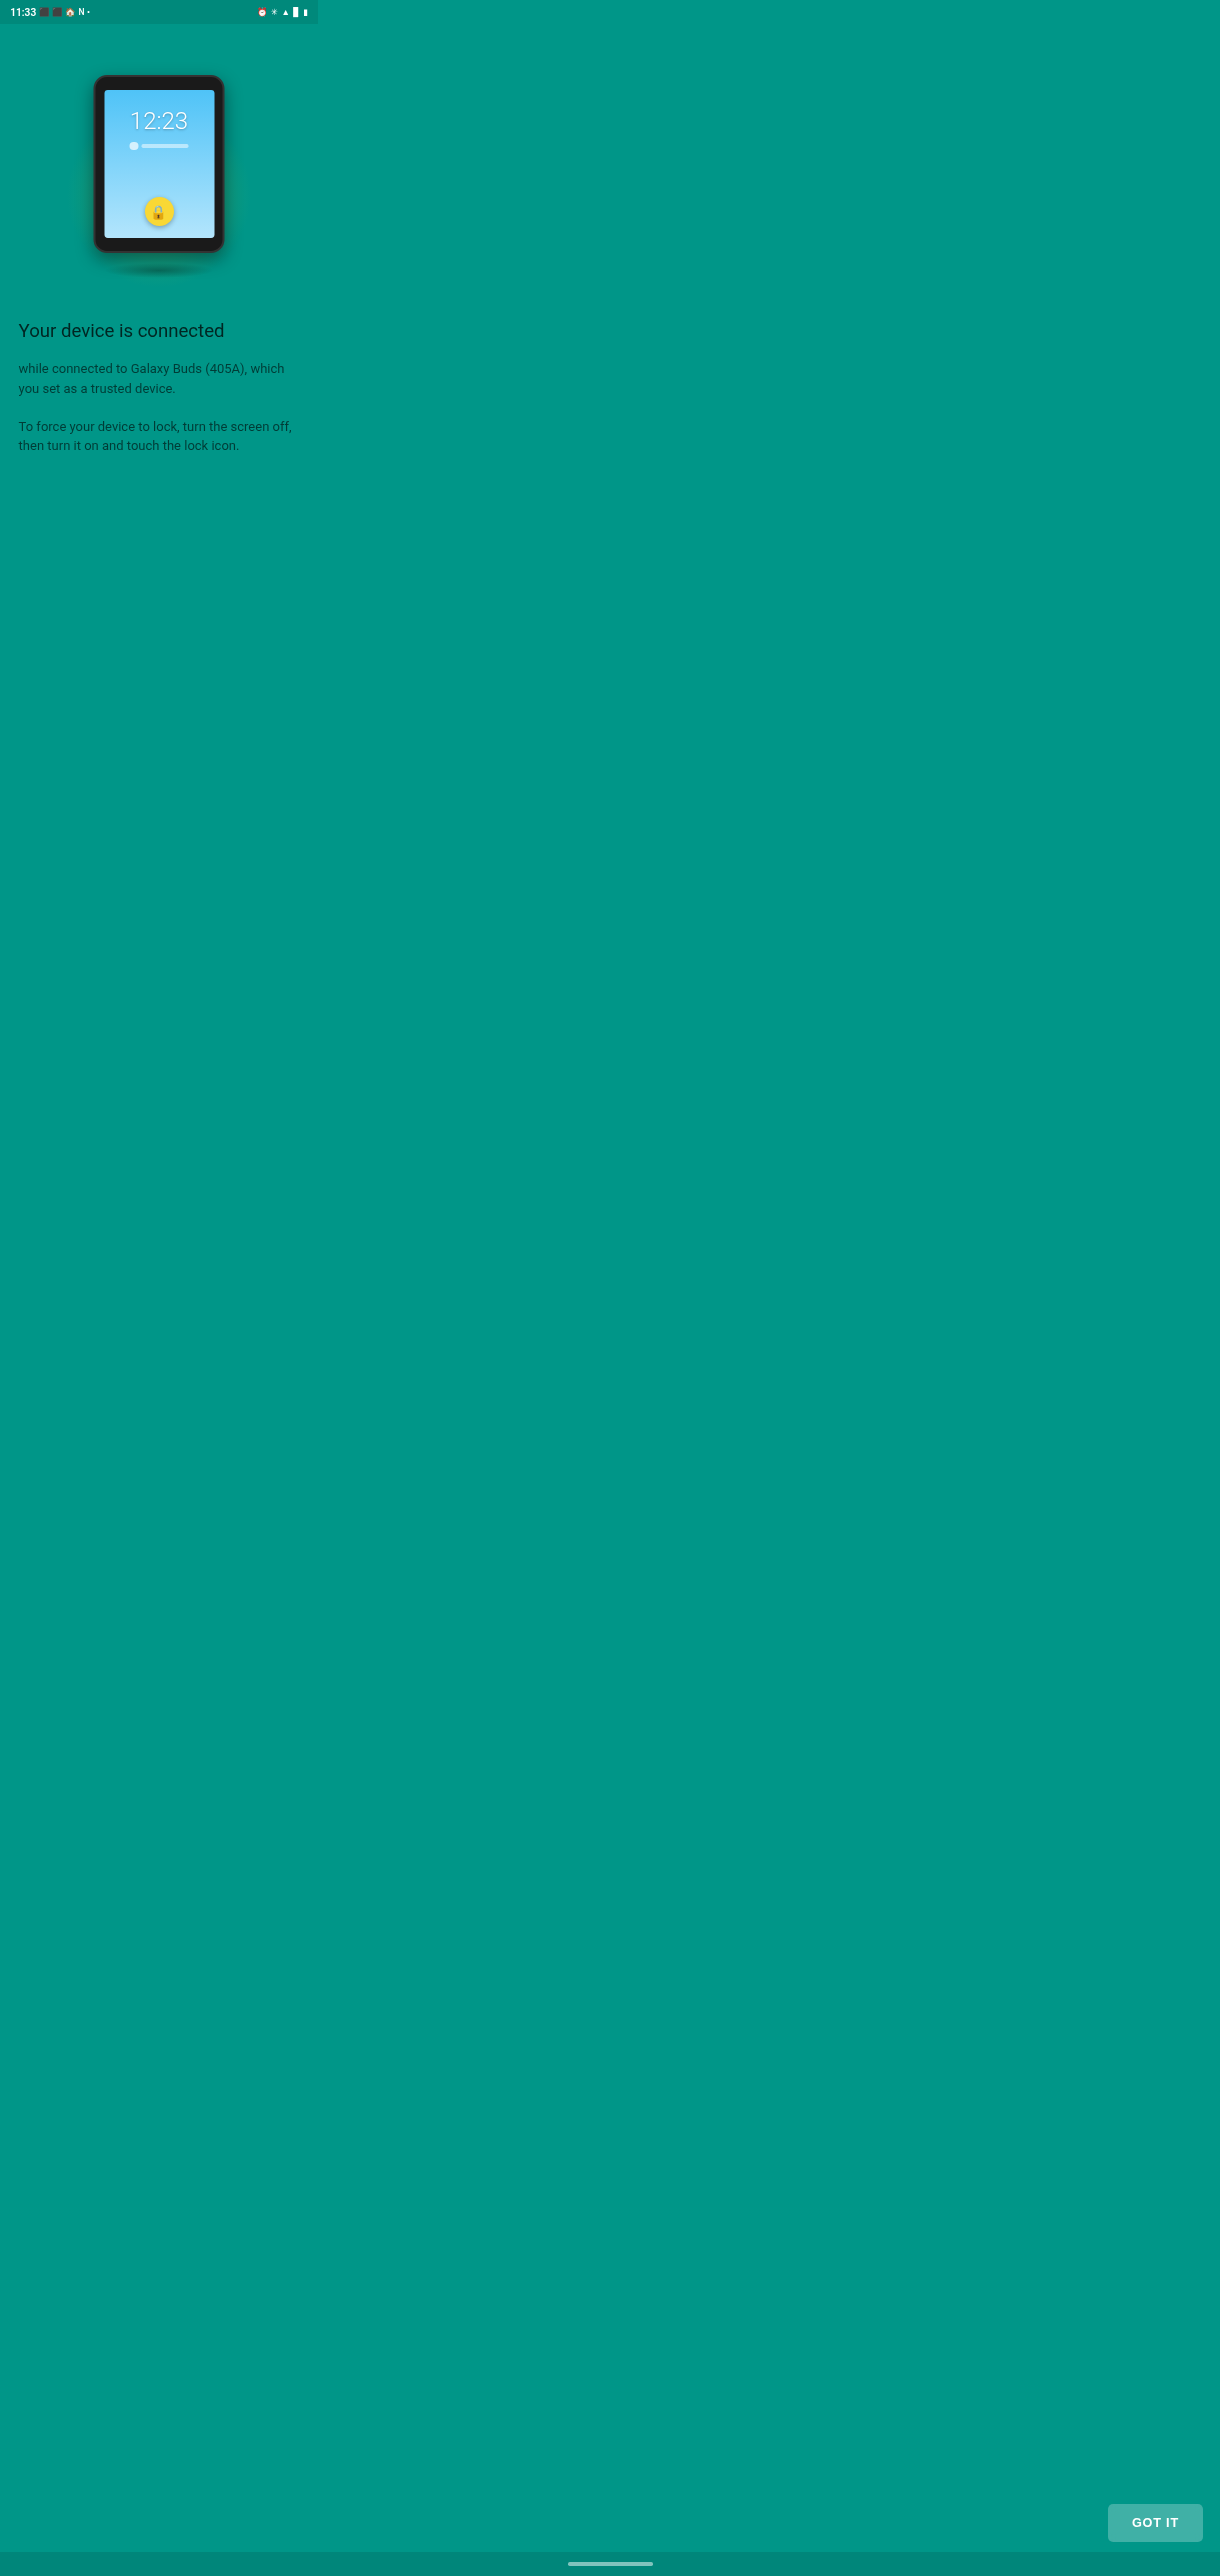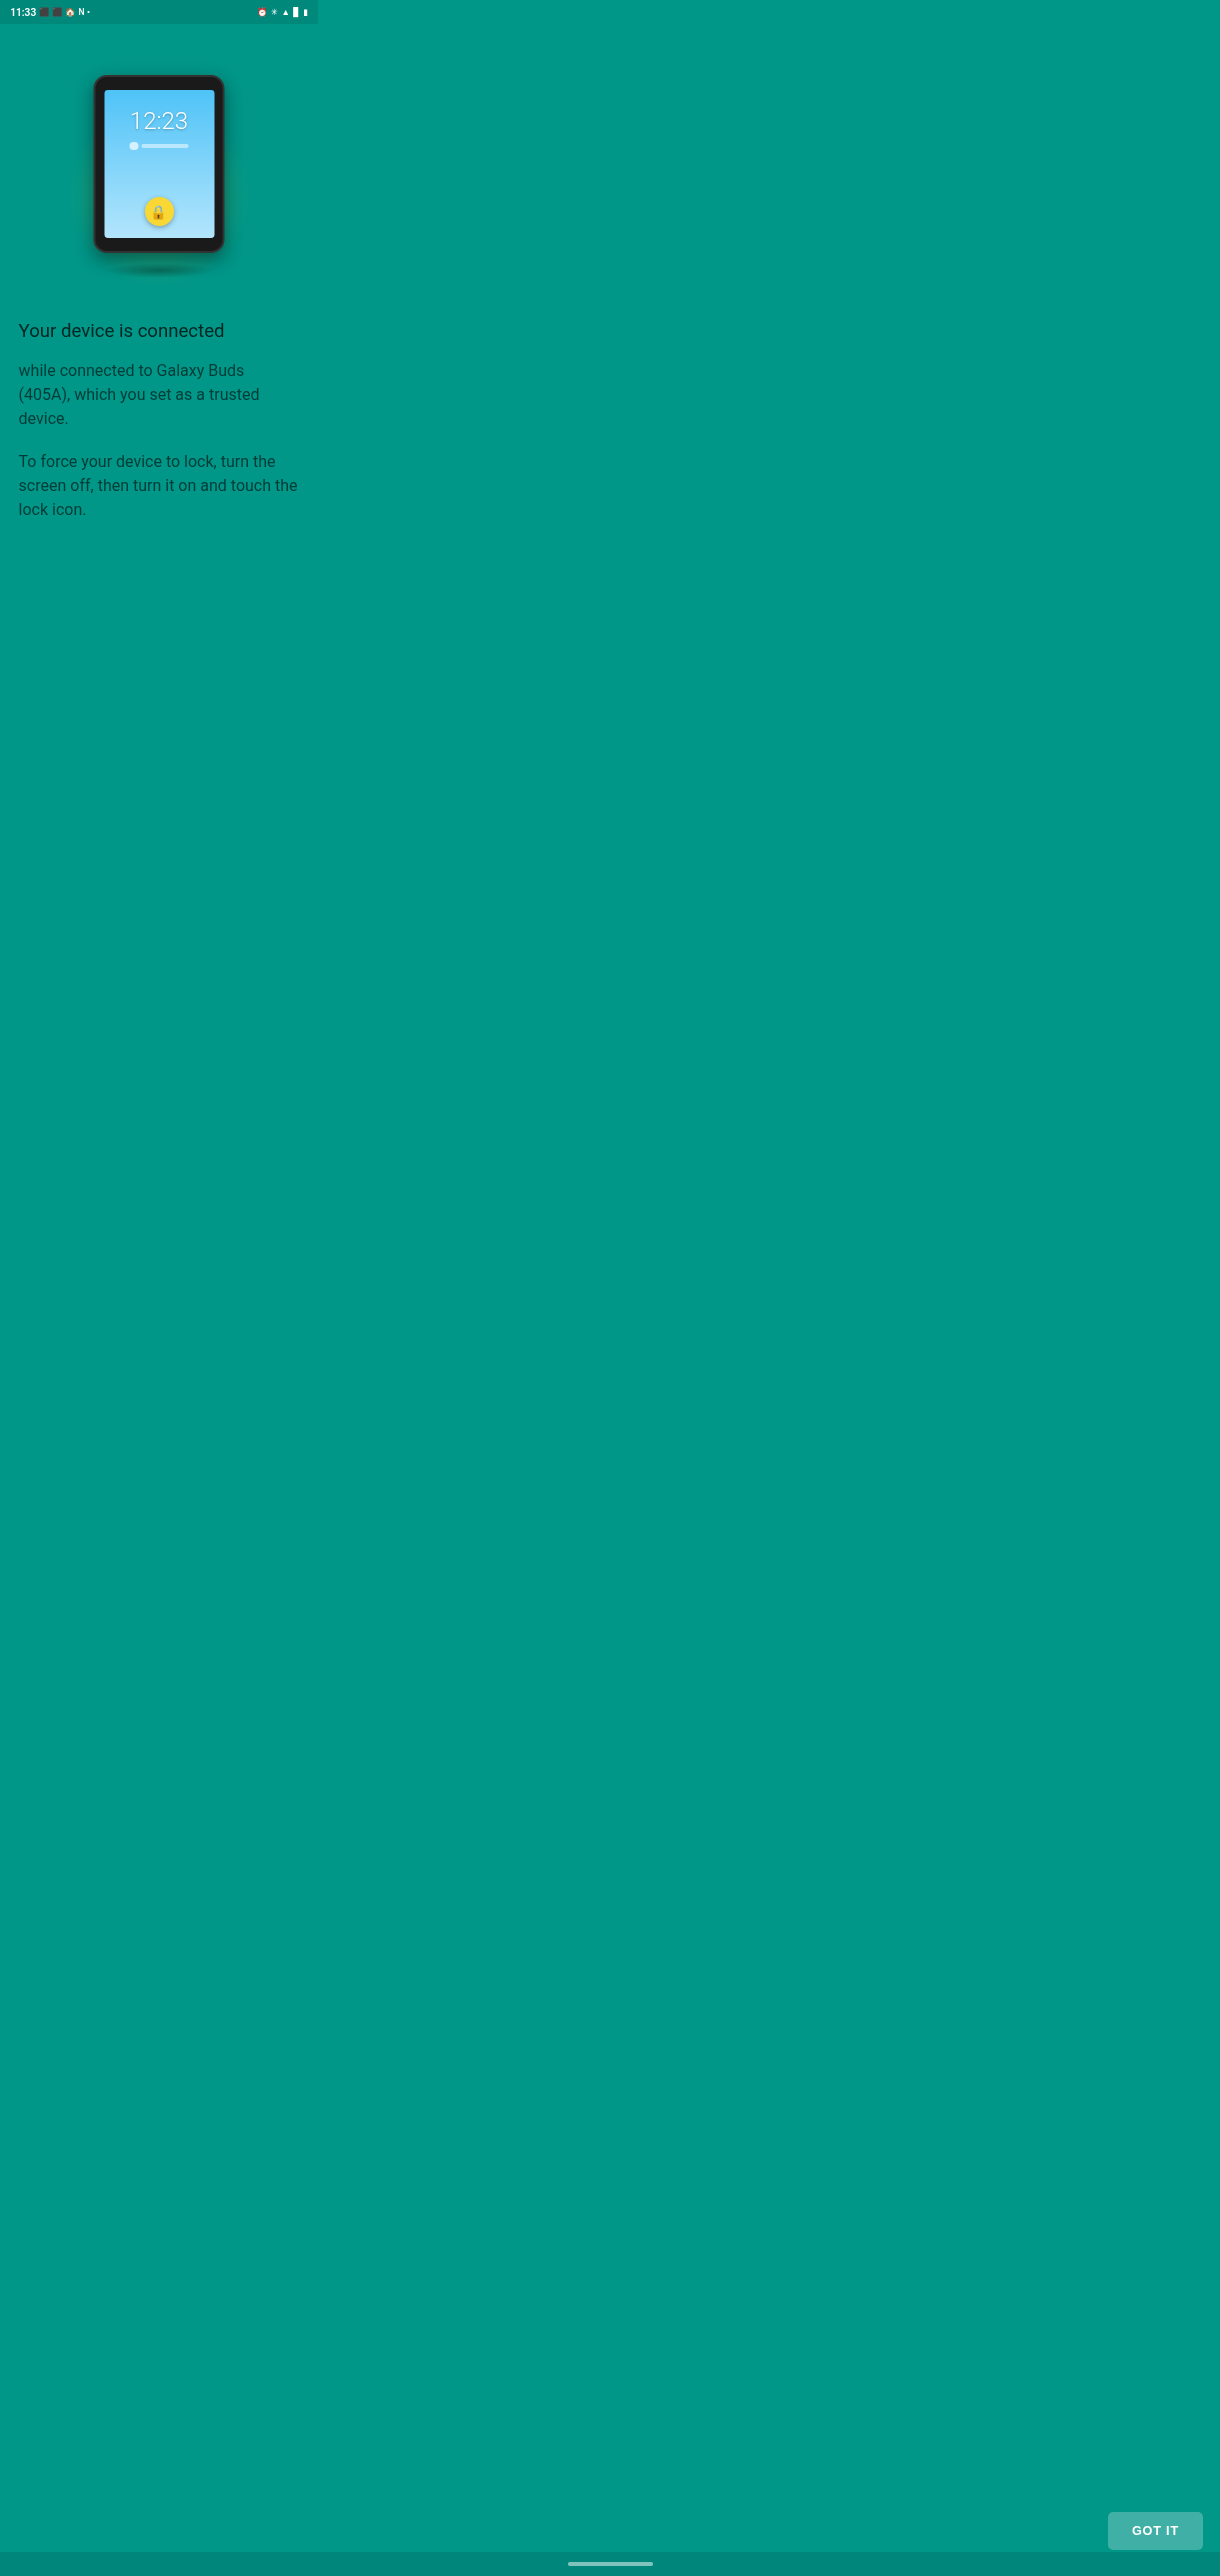--- a/index.html
+++ b/index.html
@@ -183,29 +183,29 @@
     }
 
     .main-title {
       font-size: 18.6px;
       font-weight: 400;
       color: rgba(0,0,0,0.75);
       margin-bottom: 17px;
     }
 
     .description-text {
-      font-size: 16px;
+      font-size: 13px;
       color: rgba(0,0,0,0.6);
       line-height: 1.5;
       margin-bottom: 18.6px;
     }
 
     .got-it-section {
       position: fixed;
-      bottom: 26px;
+      bottom: 34px;
       right: 17px;
     }
 
     .got-it-button {
       background: rgba(255,255,255,0.25);
       border: none;
       border-radius: 5.1px;
       padding: 12px 24px;
       color: white;
       font-size: 12.7px;

